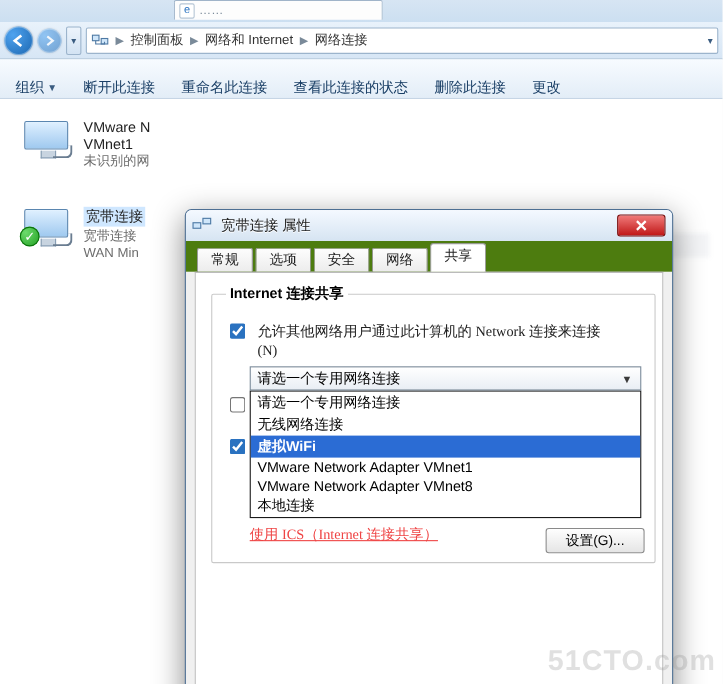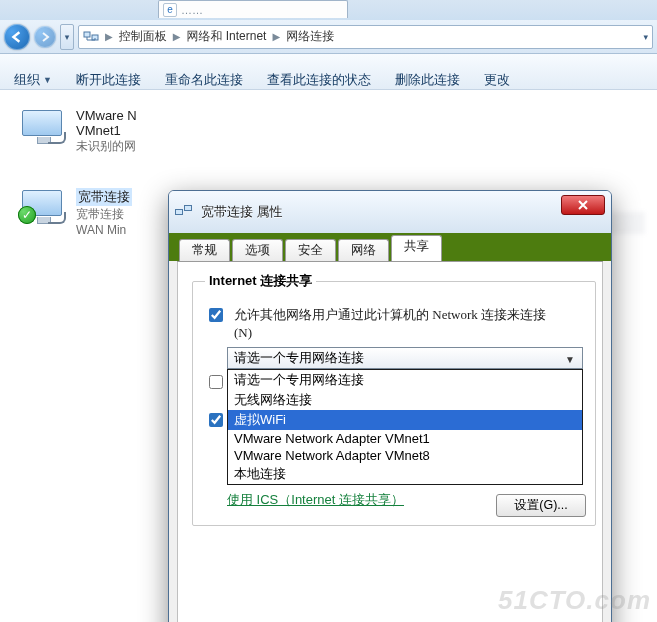--- a/index.html
+++ b/index.html
@@ -32,21 +32,21 @@
   .conn .ico { width:48px; height:40px; position:relative; }
   .screen { position:absolute; left:2px; top:2px; width:40px; height:26px; background:linear-gradient(#dff0ff,#9fc9ef); border:1px solid #5a86b0; border-radius:2px; }
   .screen:after { content:""; position:absolute; left:14px; top:26px; width:12px; height:6px; background:#c8d4e0; border:1px solid #889eb4; border-top:none; }
   .cable { position:absolute; left:28px; top:24px; width:18px; height:12px; border:2px solid #6a7d91; border-top:none; border-left:none; border-radius:0 0 6px 0; }
   .badge-green { position:absolute; left:-2px; top:18px; width:18px; height:18px; border-radius:50%; background:radial-gradient(circle at 30% 30%, #6ddb6d, #1f9e1f); color:#fff; display:flex; align-items:center; justify-content:center; font-size:12px; box-shadow:0 0 0 1px #0c730c inset; }
   .conn .txt .t1 { font-size:13px; color:#222; }
   .conn .txt .t2 { font-size:12px; color:#6c6c6c; }
 
   
   .dialog { position:absolute; left:168px; top:100px; width:444px; height:518px; background:#f0f0f0; border:1px solid #4d6f93; border-radius:6px; box-shadow:0 8px 28px rgba(0,0,0,.45); overflow:hidden; }
-  .dlg-title { height:42px; background:linear-gradient(#f4f9ff,#d6e4f2); display:flex; align-items:center; gap:8px; padding:0 6px; position:relative; text-shadow:0 1px #fff;}
+  .dlg-title { height:28px; background:linear-gradient(#f4f9ff,#d6e4f2); display:flex; align-items:center; gap:8px; padding:0 6px; position:relative; text-shadow:0 1px #fff;}
   .dlg-title .ico-net { width:18px; height:14px; position:relative; }
   .ico-net .mon { position:absolute; width:8px; height:6px; background:#cfe6fa; border:1px solid #4e79a4; }
   .ico-net .mon.a { left:0; top:4px; } .ico-net .mon.b { left:9px; top:0; }
   .dlg-title .ttl { font-size:13px; color:#1a1a1a; }
   .dlg-close { position:absolute; right:6px; top:4px; width:44px; height:20px; border-radius:3px; background:linear-gradient(#f07a7a,#c01818); border:1px solid #7a0e0e; color:#fff; display:flex; align-items:center; justify-content:center; font-weight:bold; }
 
   .tabs { display:flex; align-items:flex-end; height:28px; padding-left:10px; gap:2px; background:#4d7c0f; }
   .tabbtn { height:22px; padding:2px 12px 0; border:1px solid #9a9a9a; border-bottom:none; background:linear-gradient(#fdfdfd,#ececec); border-radius:3px 3px 0 0; font-size:12.5px; color:#222; }
   .tabbtn.active { height:26px; background:#fff; position:relative; z-index:2; }
   .tabline { height:1px; background:#9a9a9a; margin:0 8px; }
@@ -57,26 +57,26 @@
   .row { display:flex; align-items:flex-start; gap:8px; margin:6px 0; }
   input[type=checkbox] { width:14px; height:14px; margin-top:2px; accent-color:#2a72c0; }
   .lbl { font-size:13px; color:#222; line-height:1.35; font-family:SimSun, serif; }
   .sublbl { margin-left:22px; font-size:13px; color:#222; font-family:SimSun, serif; }
 
   .combo { margin-left:22px; width:356px; height:22px; border:1px solid #7a8a9a; background:linear-gradient(#fff,#e9eef4); display:flex; align-items:center; padding:0 6px 0 6px; position:relative; font-size:13px; font-family:SimSun;}
   .combo .caret { position:absolute; right:4px; top:3px; width:16px; height:16px; display:flex; align-items:center; justify-content:center; color:#3a3a3a; font-size:10px; }
 
   .droplist { margin-left:22px; width:356px; border:1px solid #1a1a1a; background:#fff; font-size:13px; font-family:SimSun; }
   .droplist .opt { padding:1px 6px; white-space:nowrap; }
-  .droplist .opt.sel { background:#2b6cd4; color:#fff; }
-
-  .link { color:#15803d; text-decoration:underline; font-size:13px; font-family:Liberation Sans, sans-serif;text-align:center; }
+  .droplist .opt.sel { background:#2b6cd4; color:#fff;font-weight:bold; }
+
+  .link { color:#ef4444; text-decoration:underline; font-size:13px; font-family:Liberation Serif, serif;text-align:center; }
   .settingsbtn { position:absolute; right:16px; top:232px; width:90px; height:23px; border:1px solid #8a8a8a; background:linear-gradient(#fefefe,#e5e5e5); border-radius:3px; font-size:12.5px; }
 
-  .watermark { position:absolute; right:6px; bottom:6px; font-size:26px; font-weight:bold; color:rgba(130,130,130,.25); font-style:italic; letter-spacing:1px; pointer-events:none;}
+  .watermark { position:absolute; right:6px; bottom:6px; font-size:26px; font-weight:bold; color:rgba(130,130,130,.25); letter-spacing:1px; pointer-events:none;}
   .dim { position:absolute; left:405px; top:122px; width:240px; height:22px; background:rgba(110,130,150,.08); filter:blur(2px);}
 </style>
 </head>
 <body>
 
 <div class="titlebar">
   <div class="tab">
     <span class="favicon">e</span>
     <span>……</span>
   </div>

